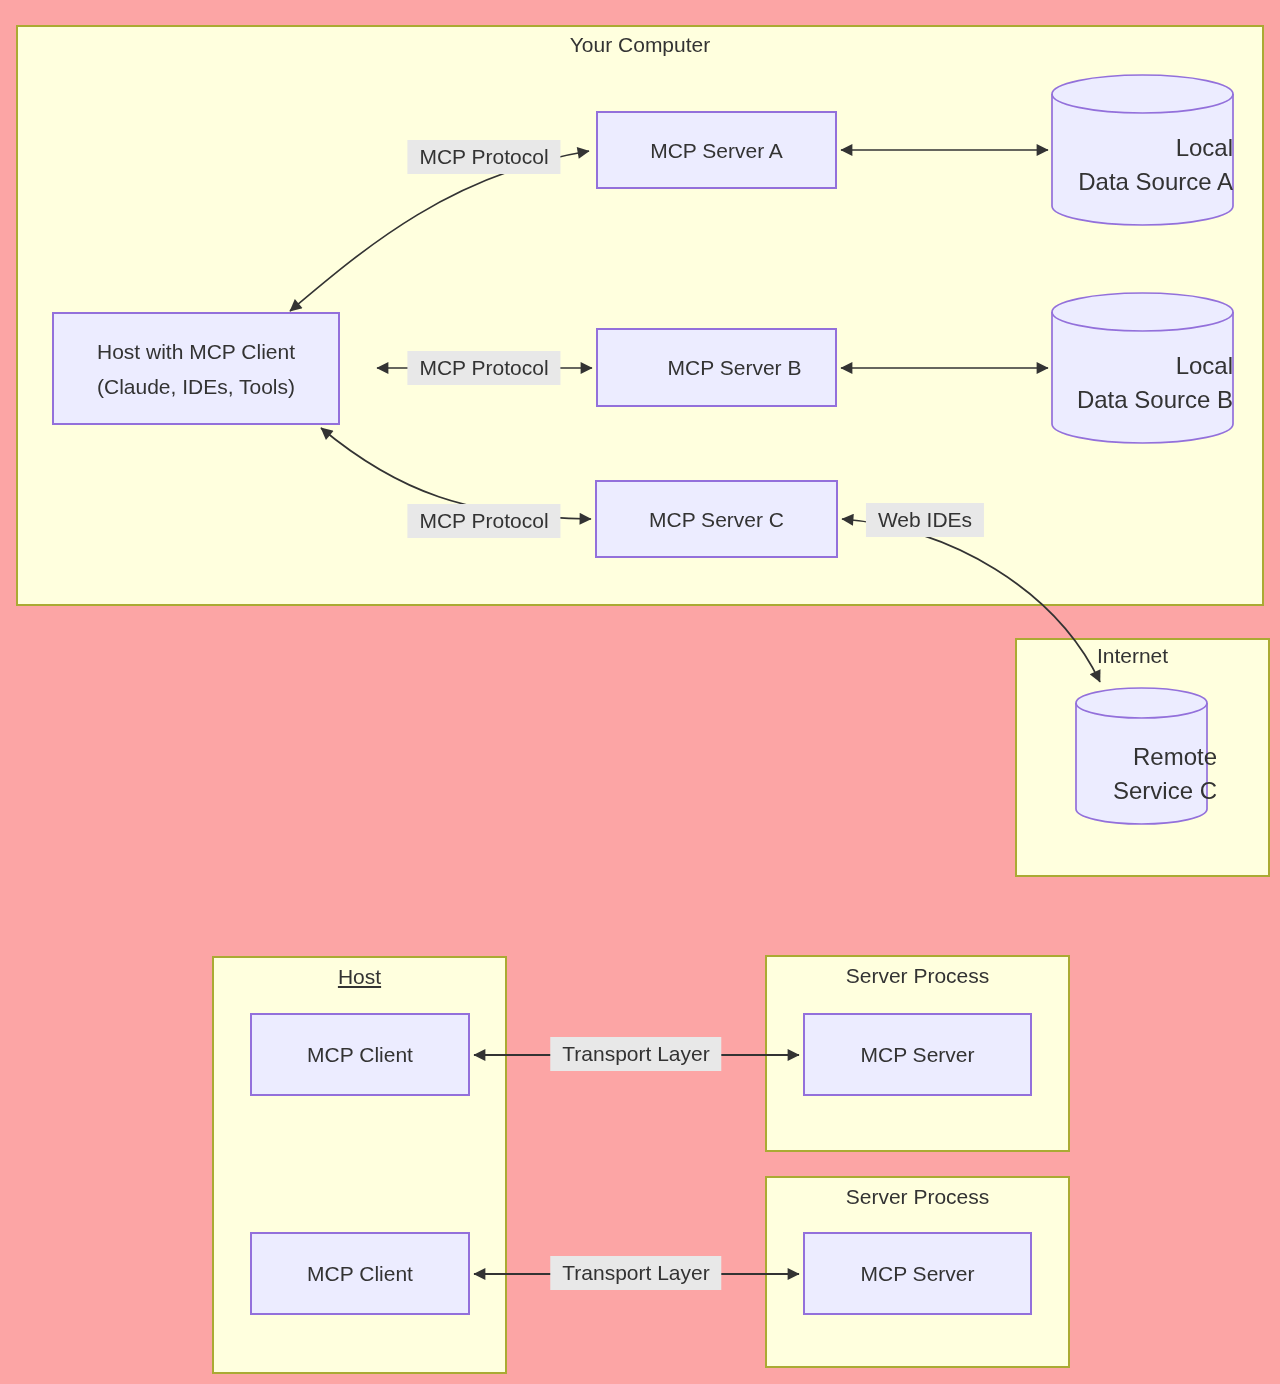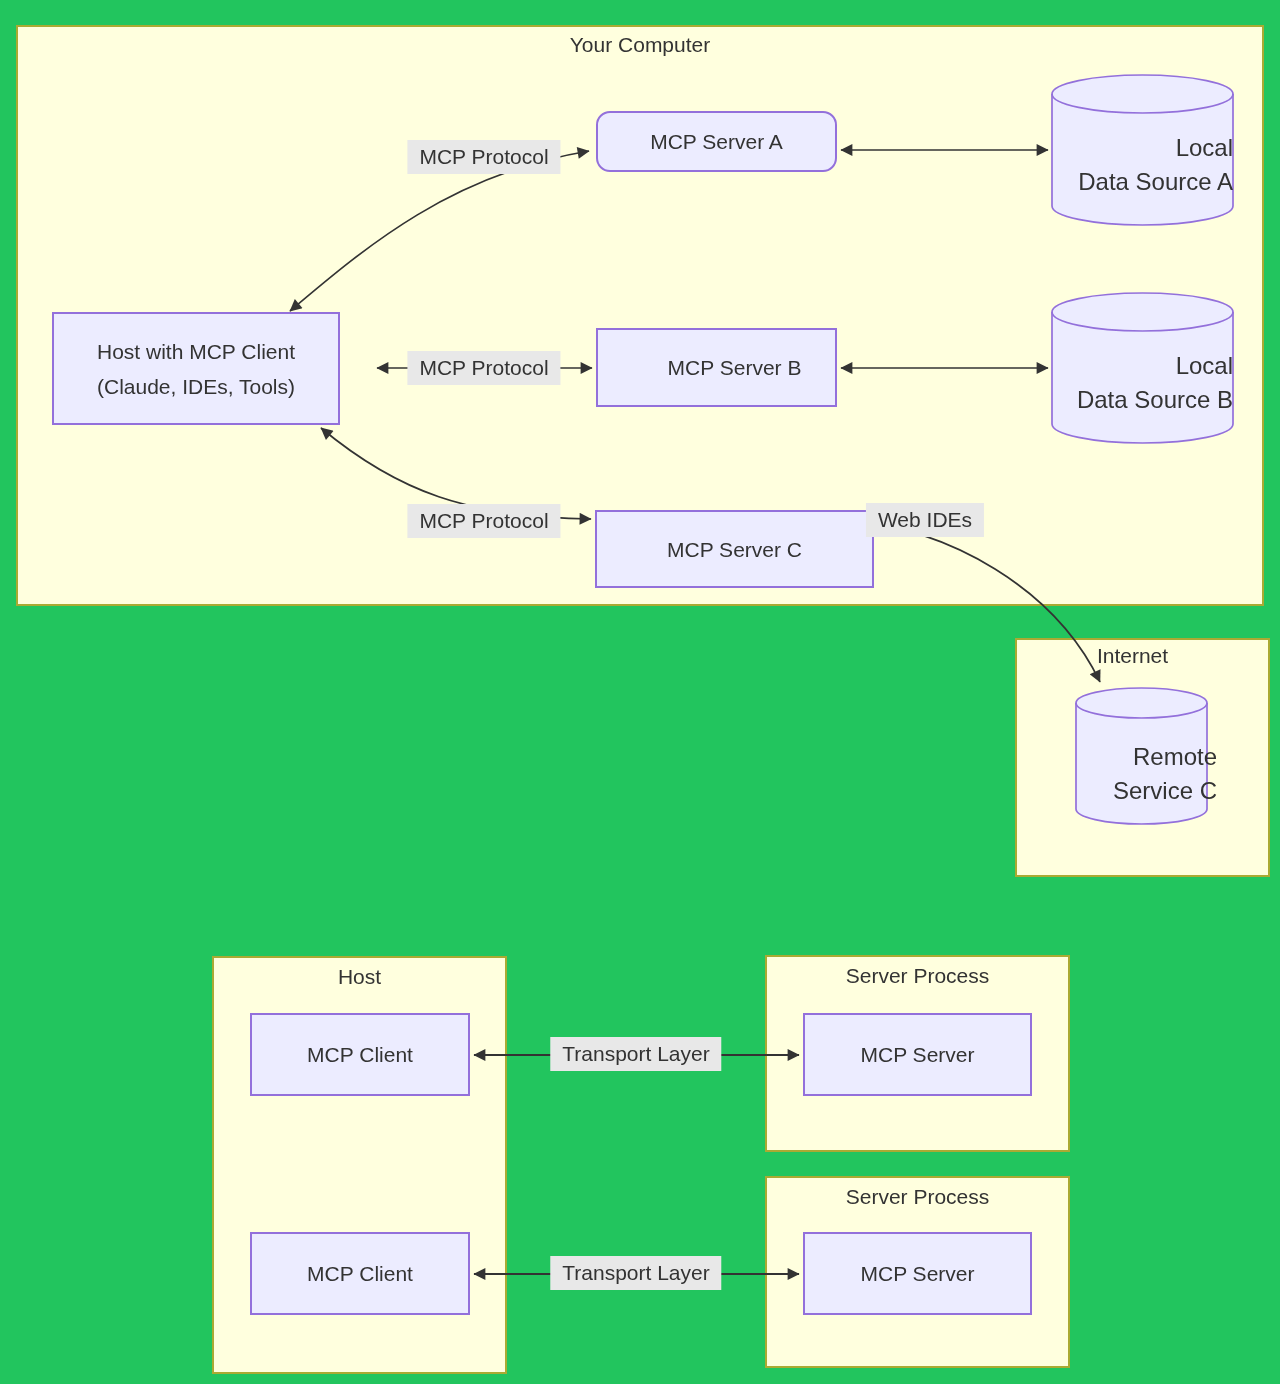--- a/index.html
+++ b/index.html
@@ -1,17 +1,17 @@
 <!DOCTYPE html>
 <html><head>
 <meta charset="utf-8">
 <style>
   html,body{margin:0;padding:0;background:#ffffff;}
   #canvas{
-    position:relative;width:1280px;height:1384px;background:#22c55e;overflow:hidden;
+    position:relative;width:1280px;height:1384px;background:#fca5a5;overflow:hidden;
     font-family:"Liberation Sans",sans-serif;color:#333333;
   }
   .cluster{
     position:absolute;background:#ffffde;border:2px solid #aaaa33;box-sizing:border-box;
   }
   .cluster-title{
     position:absolute;text-align:center;font-size:21px;color:#333333;line-height:24px;
   }
   .node{
     position:absolute;background:#ECECFF;border:2px solid #9370DB;box-sizing:border-box;
@@ -33,21 +33,21 @@
 <div id="canvas">
 
   <div class="cluster" style="left:16px;top:25px;width:1248px;height:581px;"></div>
   <div class="cluster" style="left:1015px;top:638px;width:255px;height:239px;"></div>
   <div class="cluster" style="left:212px;top:956px;width:295px;height:418px;"></div>
   <div class="cluster" style="left:765px;top:955px;width:305px;height:197px;"></div>
   <div class="cluster" style="left:765px;top:1176px;width:305px;height:192px;"></div>
 
   <div class="cluster-title" style="left:16px;top:33px;width:1248px;">Your Computer</div>
   <div class="cluster-title" style="left:1015px;top:644px;width:235px;">Internet</div>
-  <div class="cluster-title" style="left:212px;top:965px;width:295px;">Host</div>
+  <div class="cluster-title" style="left:212px;top:965px;width:295px;text-decoration:underline;">Host</div>
   <div class="cluster-title" style="left:765px;top:964px;width:305px;">Server Process</div>
   <div class="cluster-title" style="left:765px;top:1185px;width:305px;">Server Process</div>
 
   <svg id="edges" width="1280" height="1384" viewBox="0 0 1280 1384">
     <defs>
       <marker id="arr" viewBox="0 0 10 10" refX="9.5" refY="5" markerWidth="14" markerHeight="12" markerUnits="userSpaceOnUse" orient="auto-start-reverse">
         <path d="M0,0 L10,5 L0,10 Z" fill="#333333"></path>
       </marker>
     </defs>
 
@@ -74,23 +74,23 @@
     <g>
       <path d="M 1076,703 L 1076,809 A 65.5,15 0 0 0 1207,809 L 1207,703 A 65.5,15 0 0 0 1076,703 Z" fill="#ECECFF" stroke="#9370DB" stroke-width="1.7"></path>
       <path d="M 1076,703 A 65.5,15 0 0 0 1207,703" fill="none" stroke="#9370DB" stroke-width="1.7"></path>
     </g>
   </svg>
 
   <div class="node" style="left:52px;top:312px;width:288px;height:113px;">
     <div>Host with MCP Client</div>
     <div>(Claude, IDEs, Tools)</div>
   </div>
-  <div class="node" style="left:596px;top:111px;width:241px;height:61px;border-radius:14px;">MCP Server A</div>
+  <div class="node" style="left:596px;top:111px;width:241px;height:78px;">MCP Server A</div>
   <div class="node" style="left:596px;top:328px;width:241px;height:79px;padding-left:36px;">MCP Server B</div>
-  <div class="node" style="left:595px;top:480px;width:279px;height:78px;margin-top:30px;">MCP Server C</div>
+  <div class="node" style="left:595px;top:480px;width:243px;height:78px;">MCP Server C</div>
 
   <div class="cyl-text" style="left:1052px;top:131px;width:181px;">
     <div>Local</div>
     <div>Data Source A</div>
   </div>
   <div class="cyl-text" style="left:1052px;top:349px;width:181px;">
     <div>Local</div>
     <div>Data Source B</div>
   </div>
   <div class="cyl-text" style="left:1076px;top:740px;width:131px;padding-left:10px;">

